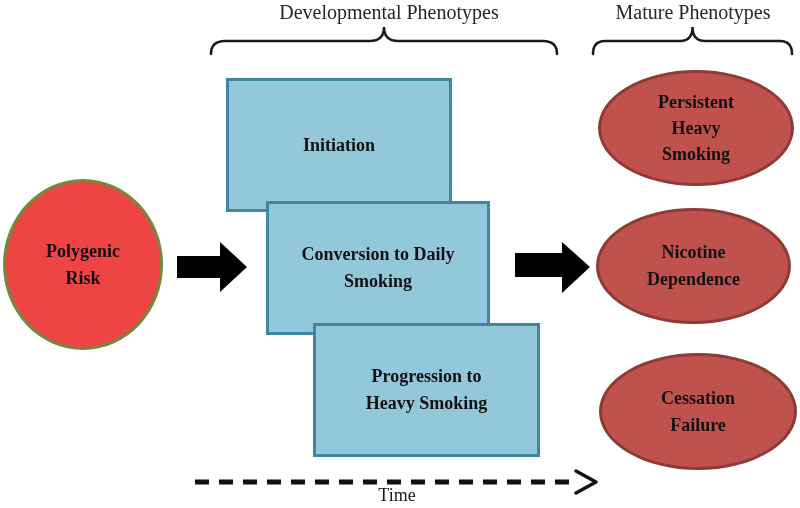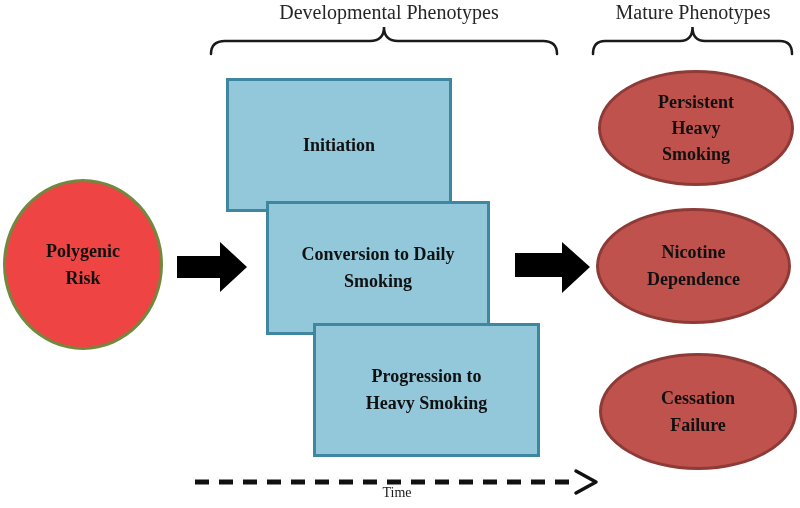--- a/index.html
+++ b/index.html
@@ -32,21 +32,21 @@
   .dev-box .lbl{max-width:160px;}
   .mature-oval{background:#c0524e;border:3px solid #8e3b37;}
   #mat-oval-1{left:598px;top:70px;width:196px;height:116px;line-height:1.45;}
   #mat-oval-1 .lbl{max-width:110px;}
   #mat-oval-2{left:596px;top:208px;width:195px;height:116px;}
   #mat-oval-2 .lbl{max-width:125px;}
   #mat-oval-3{left:599px;top:353px;width:198px;height:117px;}
   #mat-oval-3 .lbl{max-width:120px;}
   #time-label{
     position:absolute;left:357px;top:485px;width:80px;text-align:center;
-    font-size:14px;color:#1a1a1a;
+    font-size:18px;color:#1a1a1a;
   }
 </style>
 </head>
 <body>
 
 <div id="stage">
 
   <div id="dev-title" class="group-title">Developmental Phenotypes</div>
   <div id="mat-title" class="group-title">Mature Phenotypes</div>
 

